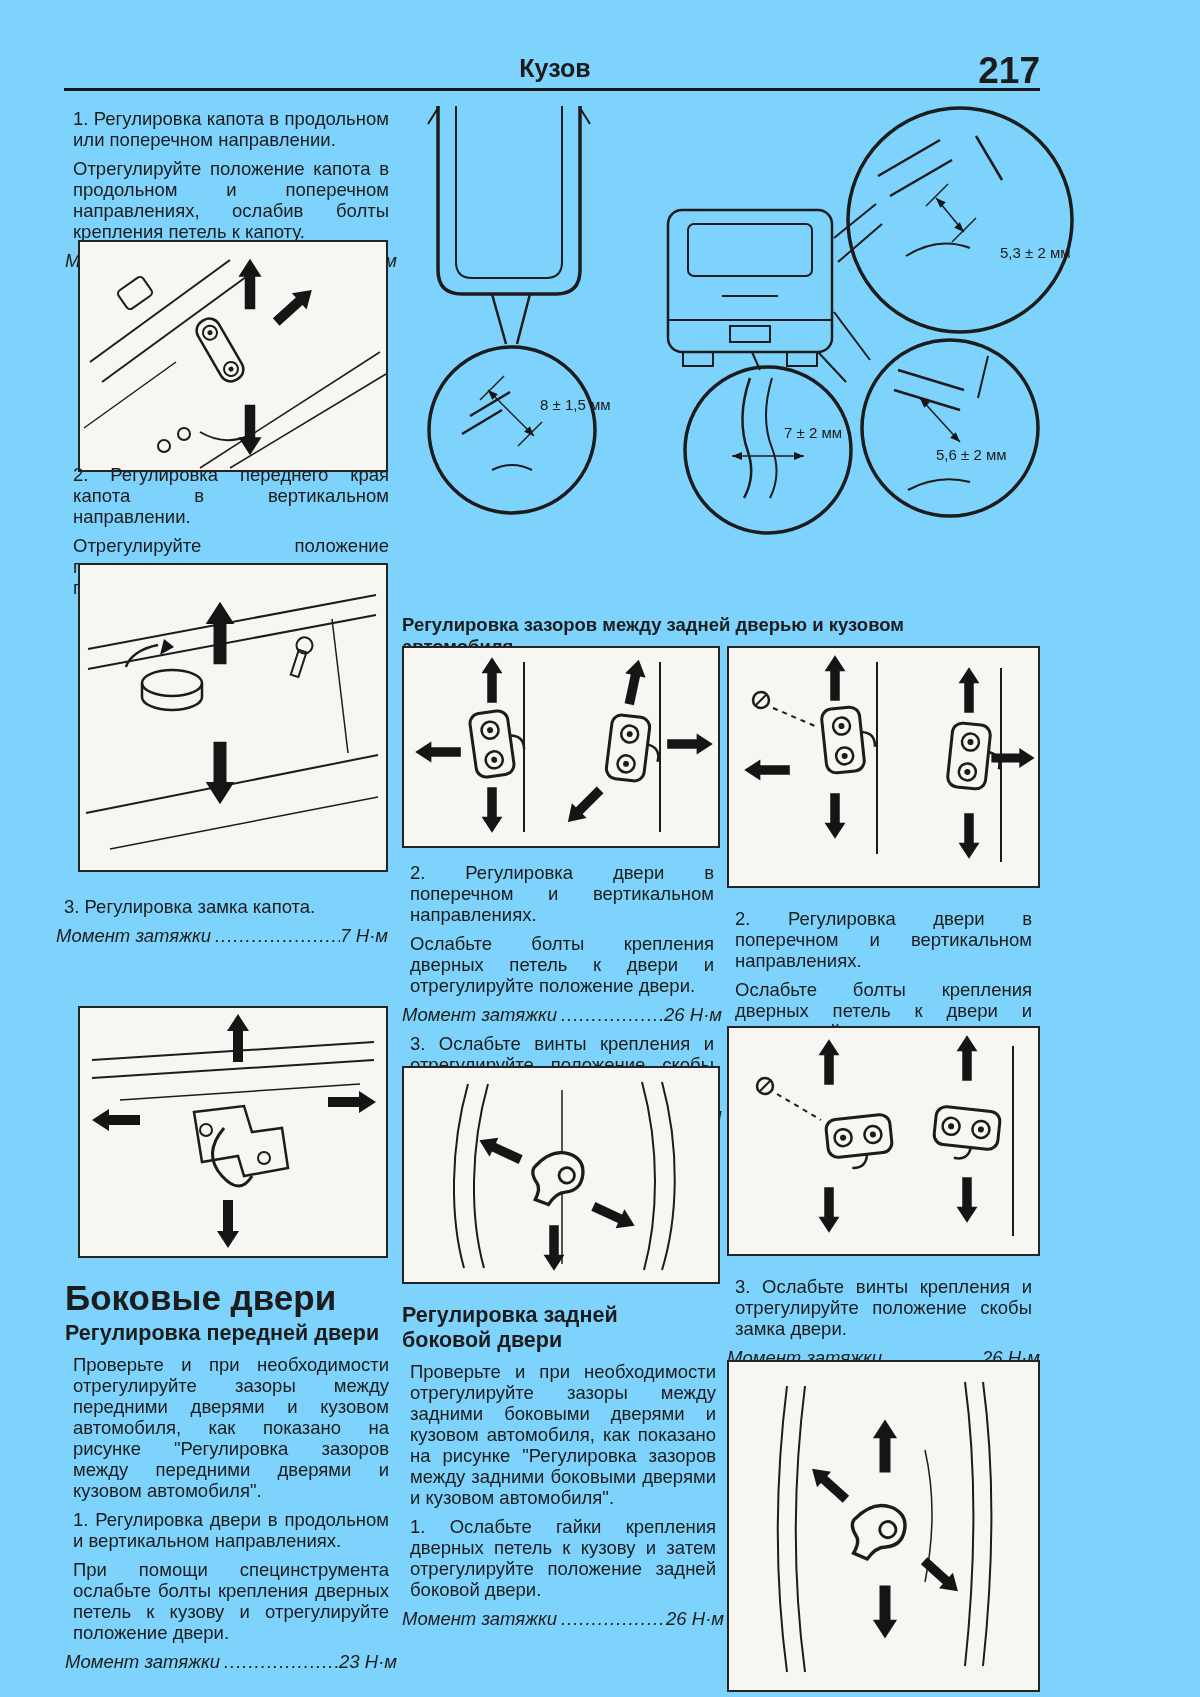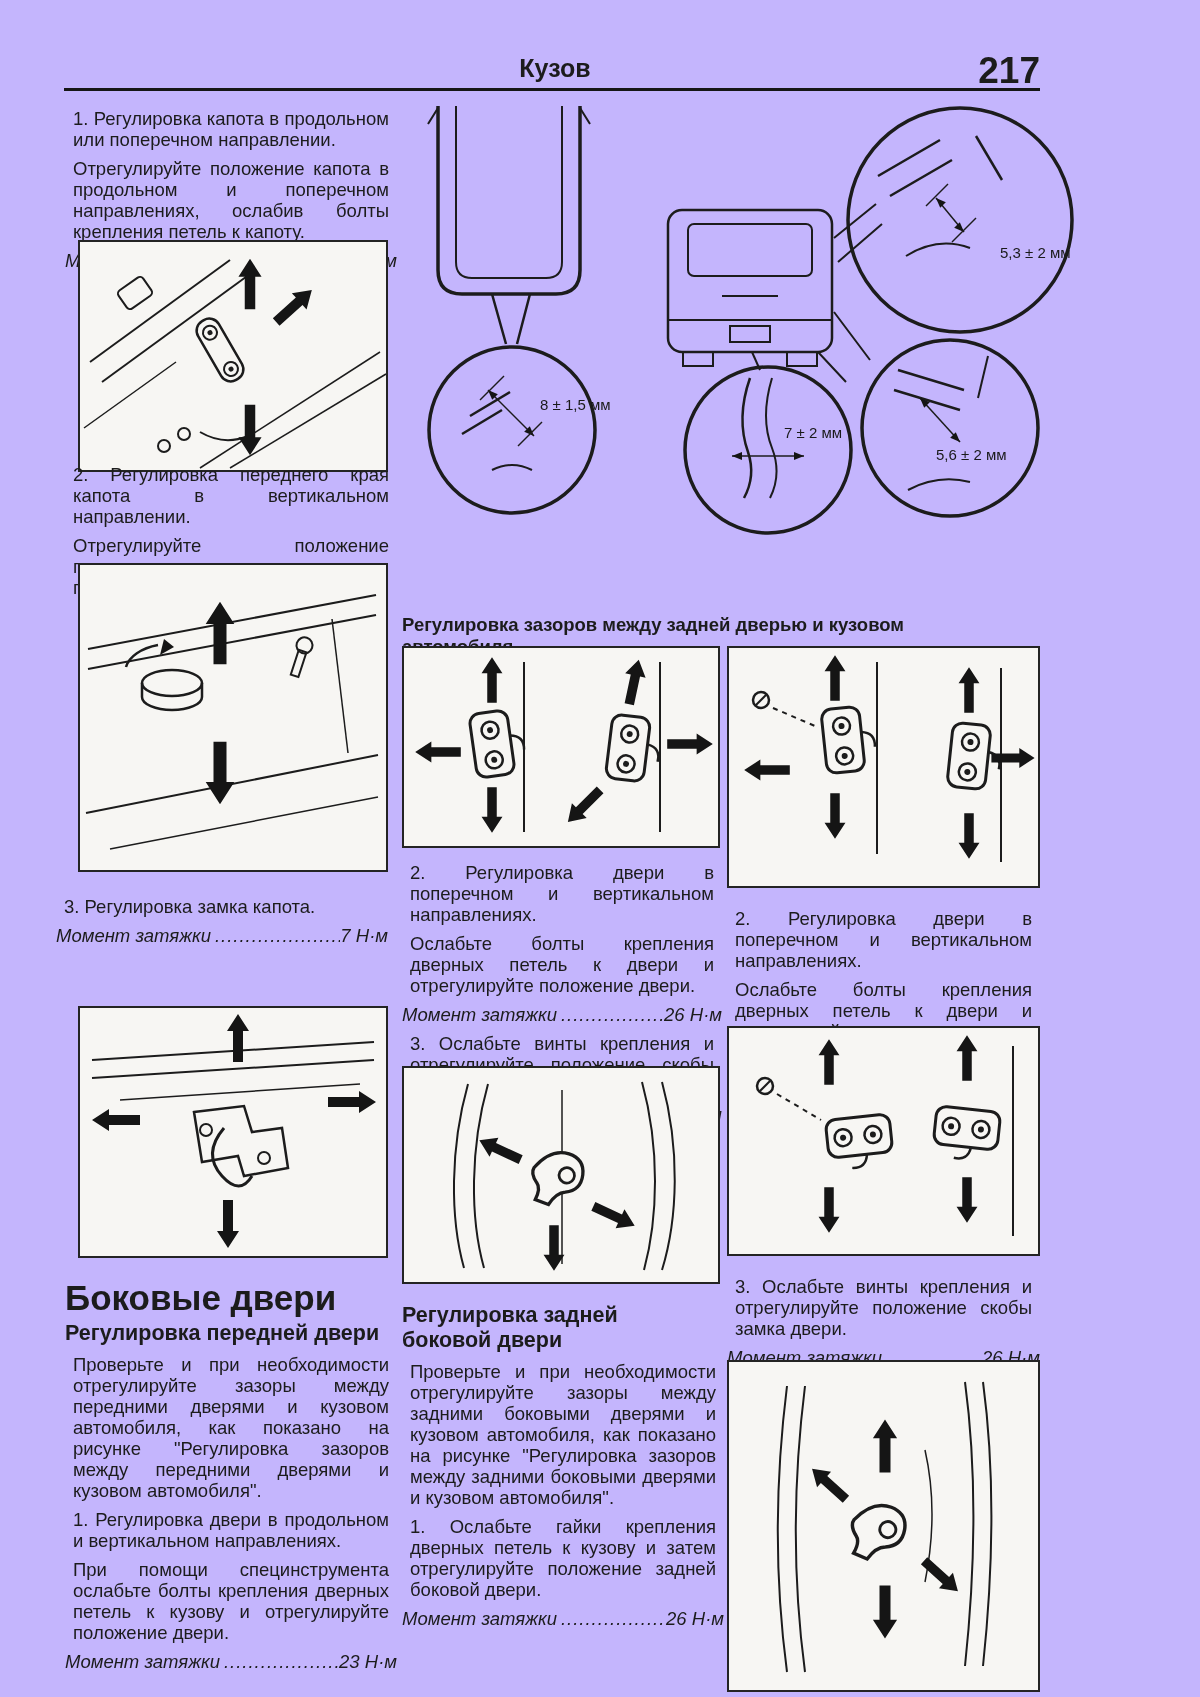--- a/index.html
+++ b/index.html
@@ -1,16 +1,16 @@
 <!DOCTYPE html>
 <html><head>
 <meta charset="utf-8">
 <style>
   html,body{margin:0;padding:0;background:#e8e8e6;}
-  .page{position:relative;width:1200px;height:1697px;background:#c4b5fd;
+  .page{position:relative;width:1200px;height:1697px;background:#7dd3fc;
         font-family:"Liberation Sans",sans-serif;color:#1c1c1c;overflow:hidden;}
   
   .hdr-title{position:absolute;left:440px;top:54px;width:230px;text-align:center;
              font-size:25px;font-weight:bold;}
   .hdr-num{position:absolute;left:960px;top:50px;width:80px;text-align:right;
            font-size:37px;font-weight:bold;}
   .hdr-rule{position:absolute;left:64px;top:88px;width:976px;height:3px;background:#161616;}
   
   .tblock{position:absolute;font-size:18.5px;line-height:21px;text-align:justify;}
   .tblock p{margin:8px;}

